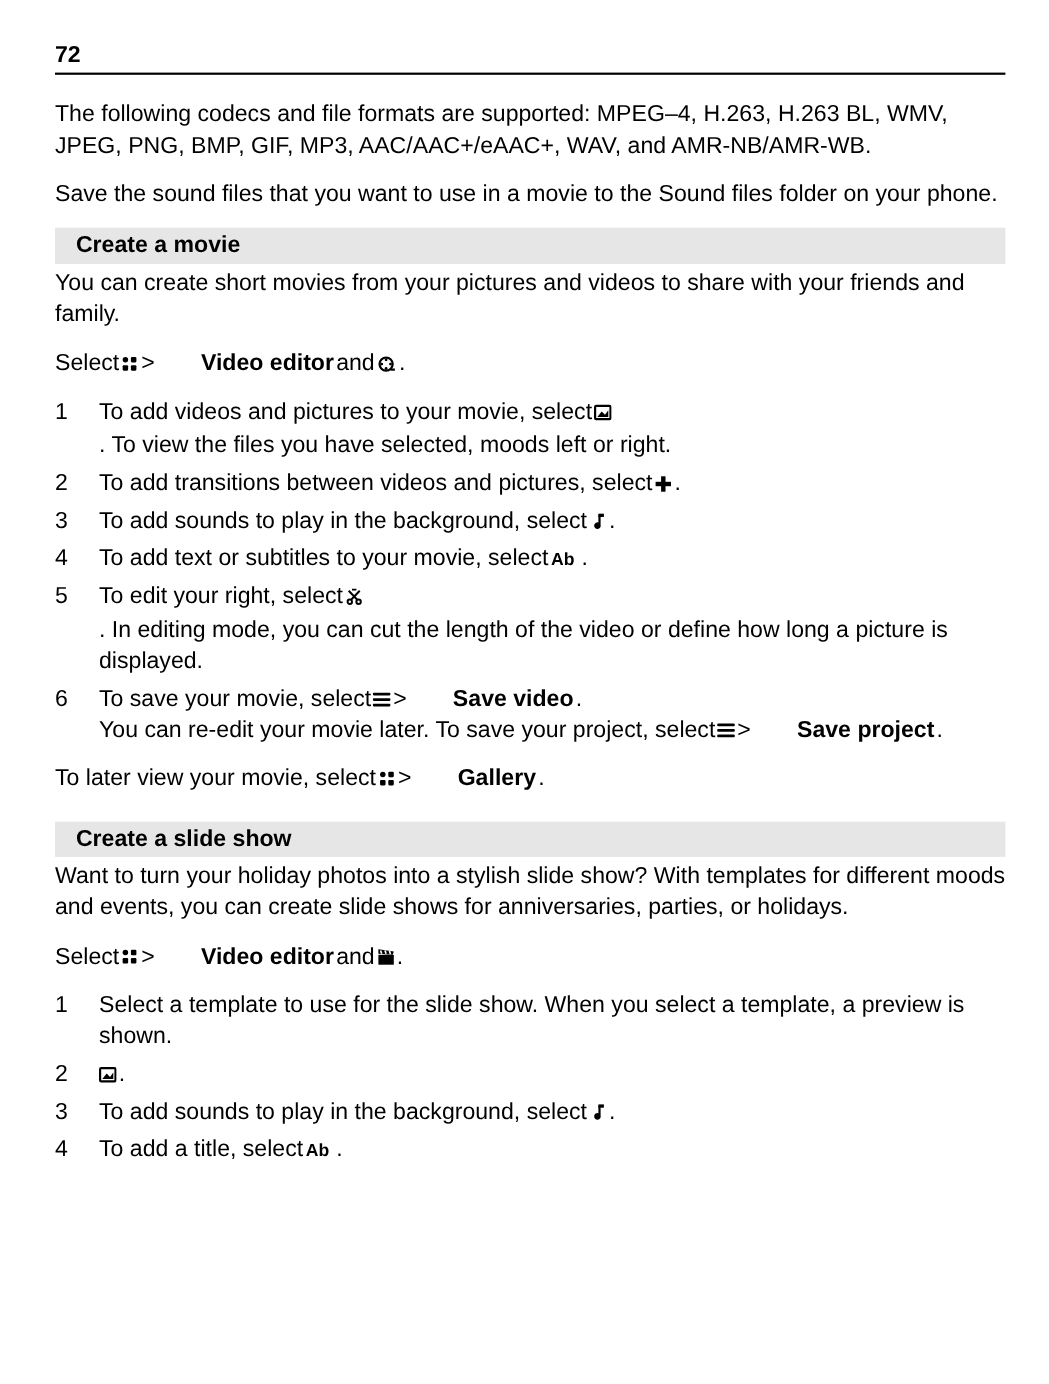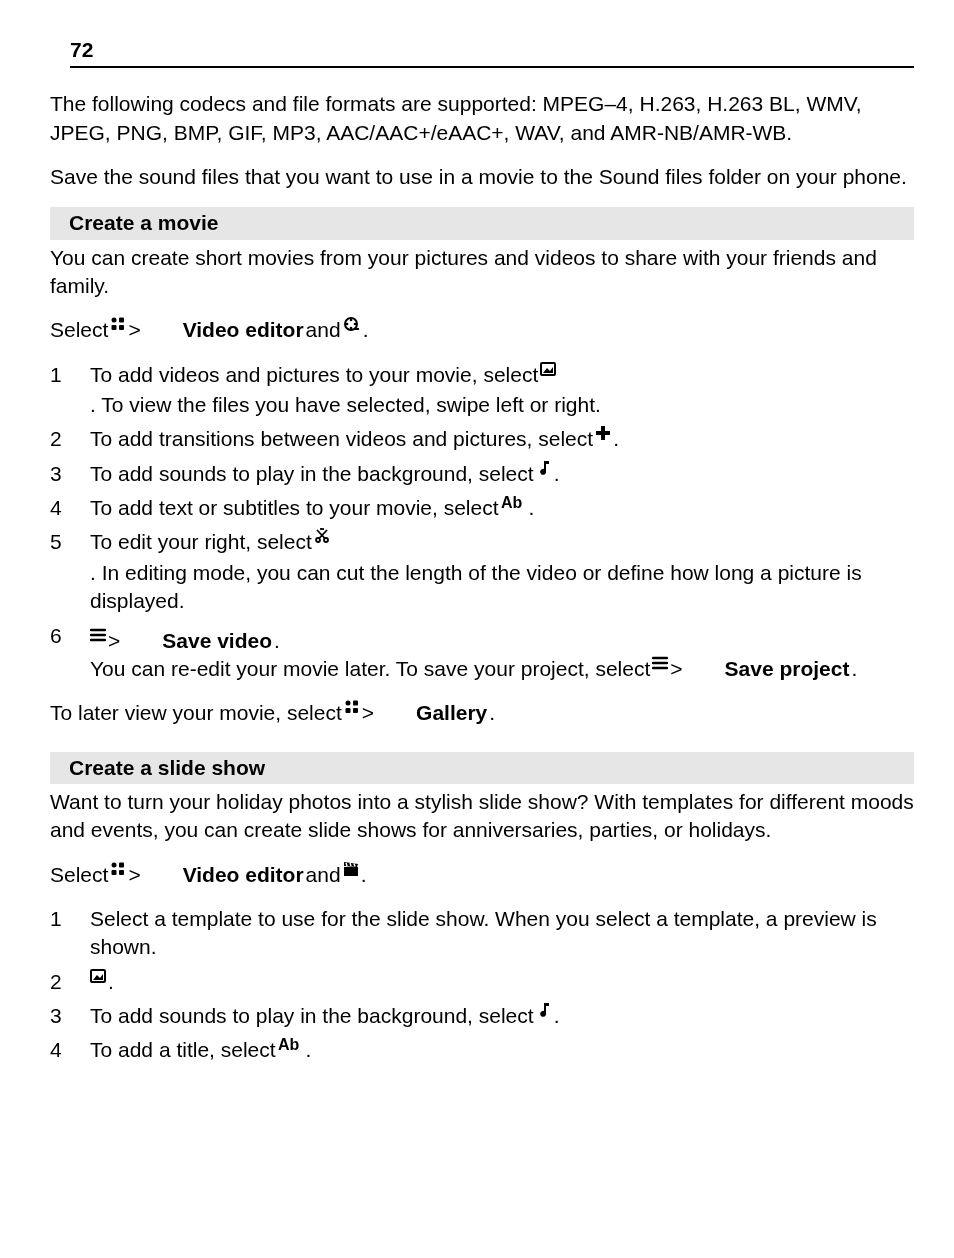--- a/index.html
+++ b/index.html
@@ -17,21 +17,20 @@
     padding: 36px 40px 36px 50px;
   }
   .header-row {
     display: flex;
     align-items: baseline;
     gap: 20px;
     border-bottom: 2px solid #000;
     padding-bottom: 2px;
     margin-bottom: 22px;
     font-weight: bold;
-    margin-left: 20px;
   }
   .page-number { }
   .page-title { }
   p { margin: 0 0 16px 0; }
   .section-head {
     background: #e6e6e6;
     font-weight: bold;
     padding: 2px 19px;
     margin: 8px 0 4px 0;
   }
@@ -46,21 +45,21 @@
     margin-bottom: 6px;
   }
   .step-num { min-width: 22px; }
   .step-body { flex: 1; }
   .bold { font-weight: bold; margin-left: 40px; }
   .ico {
     display: inline-block;
     vertical-align: -3px;
   }
   svg { display: block; }
-  .inline { display: inline-flex; align-items: flex-start; gap: 2px; flex-wrap: wrap; }
+  .inline { display: inline-flex; align-items: center; gap: 2px; flex-wrap: wrap; }
 </style>
 </head>
 <body>
 
 <svg width="0" height="0" style="position:absolute">
   <defs>
     <g id="i-apps">
       <circle cx="4" cy="4" r="2.5"></circle>
         <rect x="9" y="1.5" width="5" height="5" rx="1"></rect>
       <rect x="1.5" y="9" width="5" height="5" rx="1"></rect>
@@ -144,21 +143,21 @@
   <ol class="steps">
     <li>
       <span class="step-num">1</span>
       <span class="step-body inline">
         <span>To add videos and pictures to your movie, select </span>
         <span class="ico">
             <svg width="16" height="16">
               <use href="#i-image"></use>
             </svg>
           </span>
-        <span>. To view the files you have selected, swipe left or right.</span>
+        <span>. To view the files you have selected, moods left or right.</span>
       </span>
     </li>
     <li>
       <span class="step-num">2</span>
       <span class="step-body inline">
         <span>To add transitions between videos and pictures, select </span>
         <span class="ico">
             <svg width="16" height="16">
               <use href="#i-plus"></use>
             </svg>
@@ -199,20 +198,21 @@
               <use href="#i-scissors"></use>
             </svg>
           </span>
         <span>. In editing mode, you can cut the length of the video or define how long a picture is displayed.</span>
       </span>
     </li>
     <li>
       <span class="step-num">6</span>
       <span class="step-body">
         <span class="inline">
+          <span>To save your movie, select </span>
           <span class="ico">
               <svg width="16" height="16">
                 <use href="#i-menu"></use>
               </svg>
             </span>
           <span> &gt; </span>
           <span class="bold">Save video</span>
           <span>.</span>
         </span><br>
         <span class="inline">

